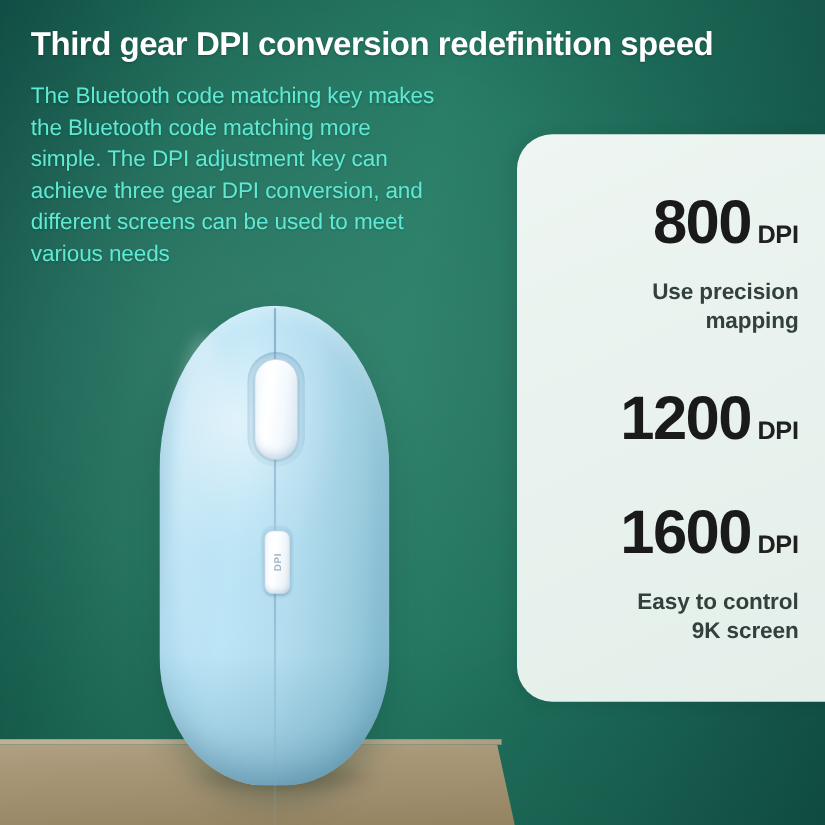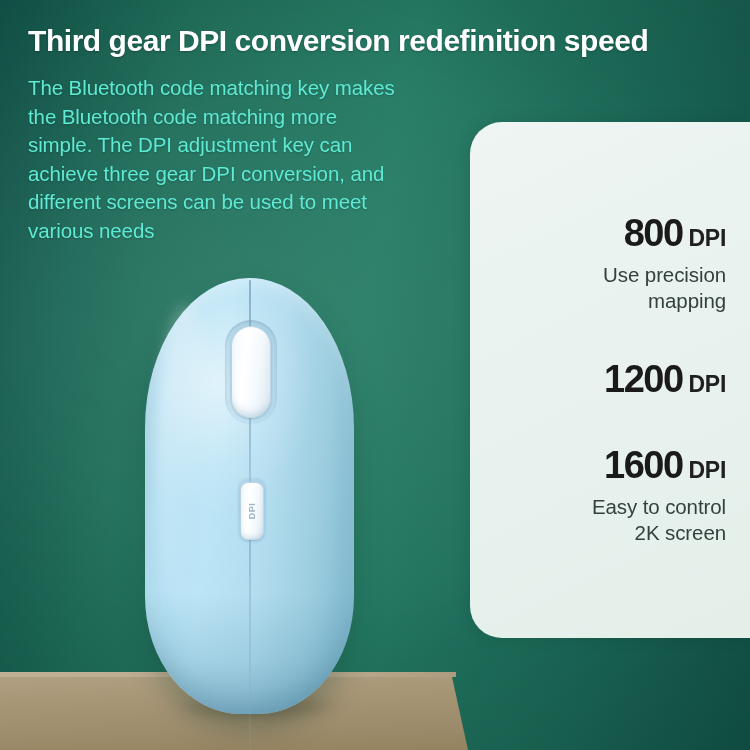--- a/index.html
+++ b/index.html
@@ -97,36 +97,36 @@
     gap:46px;
   }
   .dpi-block { text-align:right; }
   .dpi-value-row {
     display:flex;
     align-items:baseline;
     justify-content:flex-end;
     gap:6px;
   }
   .dpi-number {
-    font-size:38px;
+    font-size:56px;
     font-weight:700;
     color:#1a1a1a;
     letter-spacing:-1.5px;
     line-height:1.05;
   }
   .dpi-unit {
     font-size:23px;
     font-weight:700;
     color:#202020;
     letter-spacing:-0.3px;
   }
   .dpi-desc {
-    margin-top:8px;
+    margin-top:21px;
     font-size:20.5px;
-    font-weight:400;
+    font-weight:700;
     color:#33413d;
     line-height:26px;
     letter-spacing:-0.1px;
   }
   .dpi-desc .ln { display:block; }
 
   
   .mouse {
     position:absolute;
     left:145px; top:278px;
@@ -292,19 +292,19 @@
       </div>
     </div>
 
     <div class="dpi-block">
       <div class="dpi-value-row">
         <span class="dpi-number">1600</span>
         <span class="dpi-unit">DPI</span>
       </div>
       <div class="dpi-desc">
         <span class="ln">Easy to control</span>
-        <span class="ln">2K screen</span>
+        <span class="ln">9K screen</span>
       </div>
     </div>
 
   </div>
 
 </div>
 
 </body></html>

